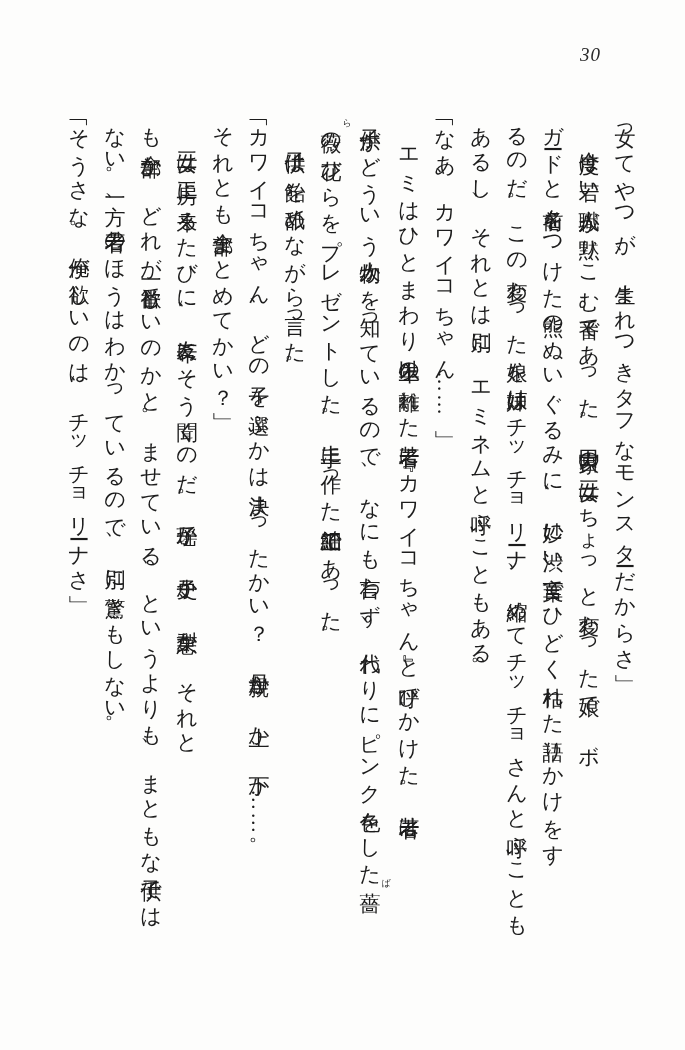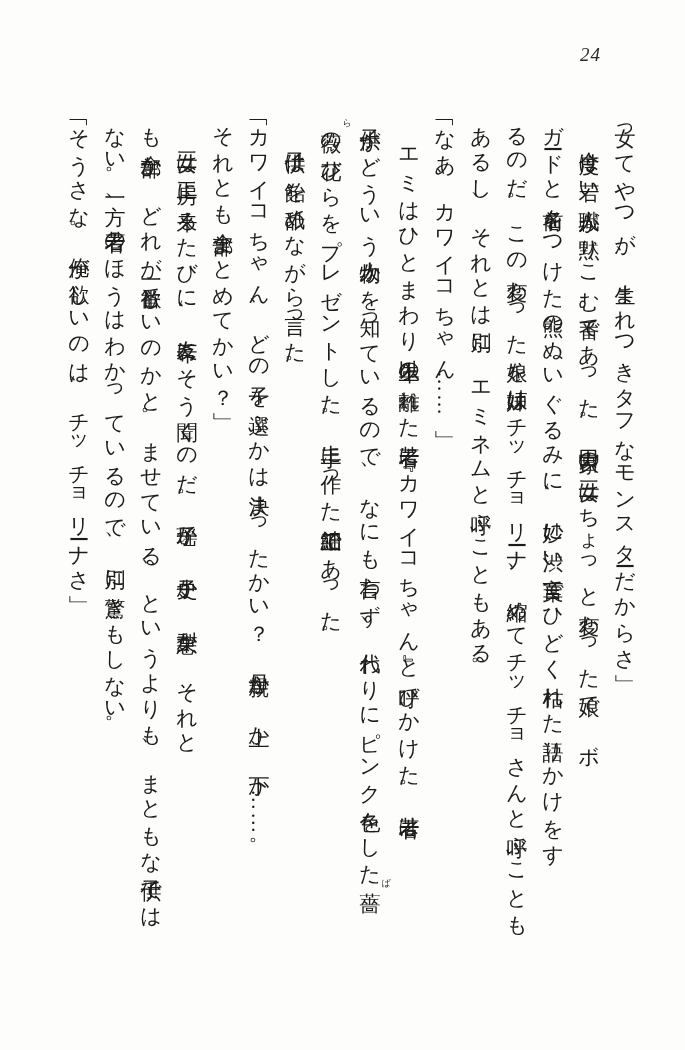--- a/index.html
+++ b/index.html
@@ -57,21 +57,21 @@
   rt {
     font-size: 9px;
     letter-spacing: 0;
     color: #1c1c1c;
   }
 </style>
 </head>
 <body>
 
 <div class="page">
-  <div class="page-number">24</div>
+  <div class="page-number">30</div>
   <div class="text-block" id="text-block">
       <div class="line">女ってやつが、生まれつきタフなモンスターだからさ」</div>
       <div class="line indent">今度は若い職人が黙りこむ番であった。田宮家の三女はちょっと変わった娘で、ボ</div>
       <div class="line">ガードと名前をつけた熊のぬいぐるみに、妙に渋い言葉でひどく枯れた語りかけをす</div>
       <div class="line">るのだ。この変わった娘を姉妹はチッチョリーナ、縮めてチッチョさんと呼ぶことも</div>
       <div class="line">あるし、それとは別に、エミネムと呼ぶこともある。</div>
       <div class="line">「なあ、カワイコちゃん……」</div>
       <div class="line indent">エミはひとまわり以上年の離れた若者に『カワイコちゃん』と呼びかけた。若者は</div>
       <div class="line">子供がどういう人物かを知っているので、なにも言わず、代わりにピンク色をした<ruby>薔<rt>ば</rt></ruby></div>
       <div class="line"><ruby>薇<rt>ら</rt></ruby>の花びらをプレゼントした。上手に作った飴細工であった。</div>

